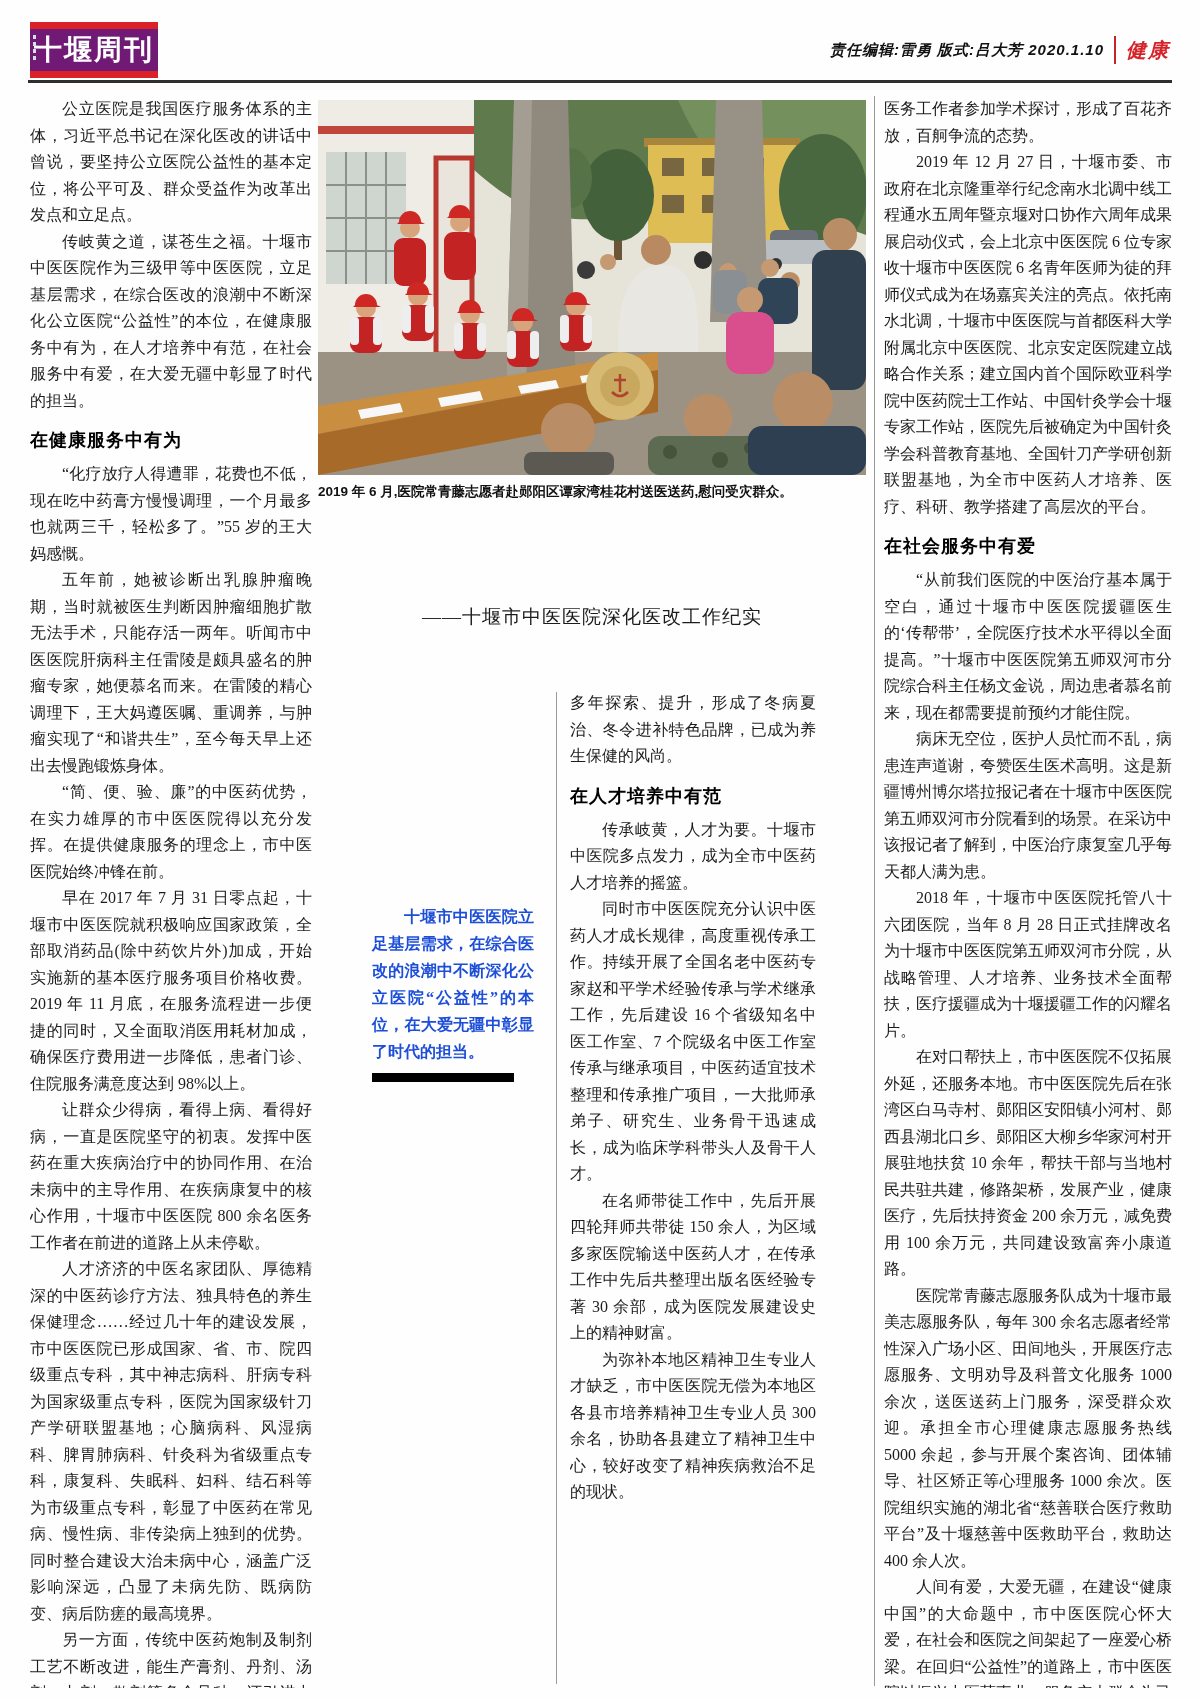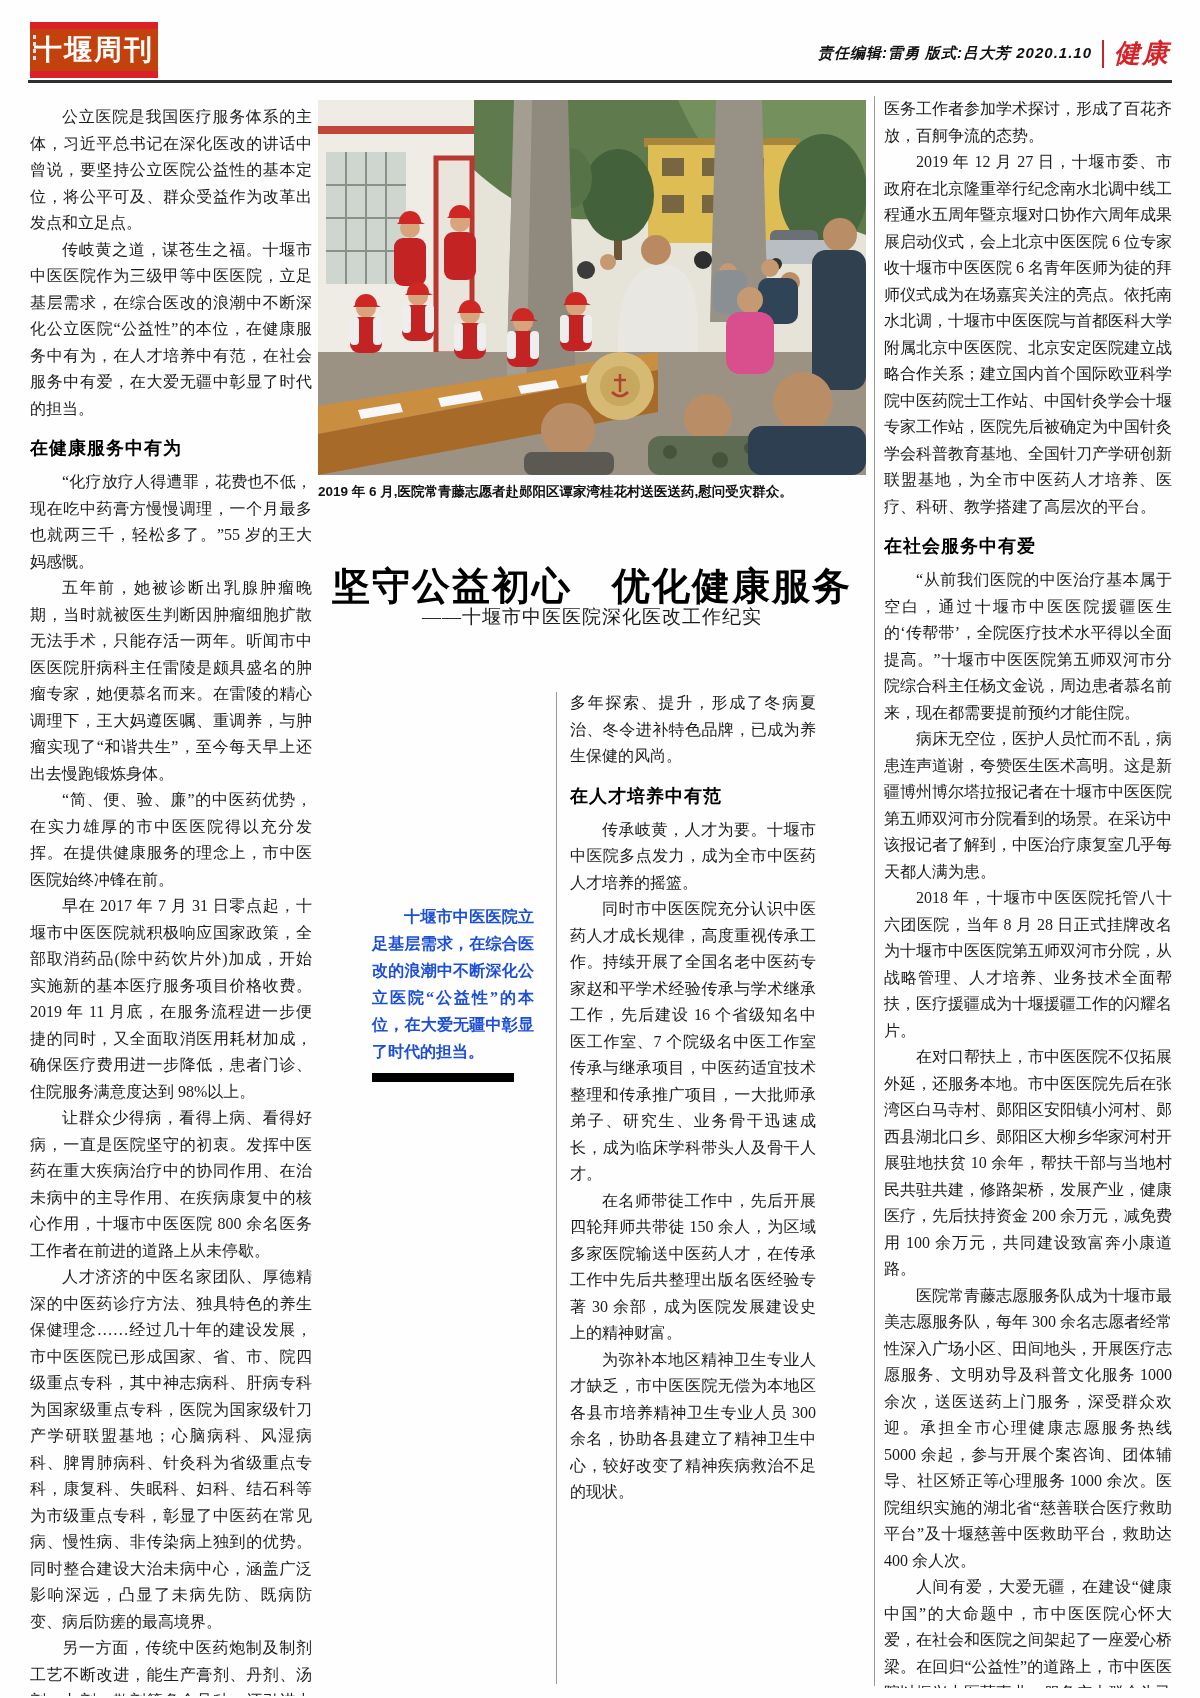--- a/index.html
+++ b/index.html
@@ -1,34 +1,34 @@
 <!DOCTYPE html>
 <html><head>
 <meta charset="utf-8">
 <style>
   html,body{margin:0;padding:0;background:#e9e9e9;}
   #page{position:relative;width:1200px;height:1698px;background:#fefefe;margin:0 auto;overflow:hidden;
         font-family:"Liberation Serif","DejaVu Serif",serif;color:#1c1c1c;}
   
   .logo{position:absolute;left:30px;top:22px;width:128px;height:56px;}
   .logo .bar{height:7px;background:#da2128;}
-  .logo .core{height:42px;background:#c2410c;display:flex;align-items:center;justify-content:center;position:relative;}
+  .logo .core{height:42px;background:#701a75;display:flex;align-items:center;justify-content:center;position:relative;}
   .logo .core .name{color:#fff;font-weight:bold;font-size:28px;letter-spacing:2px;font-family:"Liberation Serif","DejaVu Serif",serif;}
   .logo .marks{position:absolute;left:3px;top:6px;width:3px;height:30px;display:flex;flex-direction:column;gap:3px;}
   .logo .marks i{display:block;width:3px;height:4px;background:#cfe3e6;}
   .header-right{position:absolute;right:30px;top:36px;display:flex;align-items:center;gap:10px;}
   .edition{font-family:"Liberation Sans","DejaVu Sans",sans-serif;font-weight:bold;font-style:italic;
            font-size:15px;color:#111;letter-spacing:1px;}
   .hdr-divider{width:2px;height:28px;background:#c2262c;}
   .section-label{font-family:"Liberation Sans","DejaVu Sans",sans-serif;font-weight:bold;font-style:italic;
-                 font-size:26px;color:#d6232a;letter-spacing:2px;}
+                 font-size:20px;color:#d6232a;letter-spacing:2px;}
   .header-rule{position:absolute;left:28px;top:80px;width:1144px;height:3px;background:#2f2f2f;}
   
   .col{position:absolute;overflow:hidden;}
-  .col-left{left:30px;top:96px;width:282px;height:1592px;margin-top:8px;}
+  .col-left{left:30px;top:96px;width:282px;height:1592px;}
   .col-mid{left:570px;top:690px;width:246px;height:996px;}
   .col-right{left:884px;top:96px;width:288px;height:1592px;}
   .para{margin:0;text-indent:2em;font-size:16px;line-height:26.5px;text-align:justify;}
   .para.cont{text-indent:0;}
   .sec-heading{margin:14px 0 9px 0;font-family:"Liberation Sans","DejaVu Sans",sans-serif;
                font-size:18px;letter-spacing:1px;color:#000;}
   .vdiv{position:absolute;width:1px;background:#9a9a9a;}
   .vdiv-mid{left:556px;top:692px;height:992px;}
   .vdiv-right{left:874px;top:96px;height:1590px;}
   
@@ -186,21 +186,20 @@
     <rect x="330" y="336" width="122" height="39" rx="12" fill="#5d6b52"></rect>
     <circle cx="352" cy="352" r="7" fill="#46543e"></circle>
     <circle cx="402" cy="360" r="8" fill="#46543e"></circle>
     <circle cx="432" cy="348" r="6" fill="#46543e"></circle>
     <circle cx="485" cy="302" r="30" fill="#b98e66"></circle>
     <rect x="430" y="326" width="118" height="49" rx="14" fill="#2e3f52"></rect>
   </svg>
 
   <div class="caption">2019 年 6 月,医院常青藤志愿者赴郧阳区谭家湾桂花村送医送药,慰问受灾群众。</div>
 
-  <h1 class="headline">坚守公益初心　优化健康服务</h1>
   <div class="subtitle">——十堰市中医医院深化医改工作纪实</div>
 
   <div class="pull-quote">十堰市中医医院立足基层需求，在综合医改的浪潮中不断深化公立医院“公益性”的本位，在大爱无疆中彰显了时代的担当。</div>
   <div class="quote-bar"></div>
 
   <div class="col col-left">
     <p class="para">公立医院是我国医疗服务体系的主体，习近平总书记在深化医改的讲话中曾说，要坚持公立医院公益性的基本定位，将公平可及、群众受益作为改革出发点和立足点。</p>
     <p class="para">传岐黄之道，谋苍生之福。十堰市中医医院作为三级甲等中医医院，立足基层需求，在综合医改的浪潮中不断深化公立医院“公益性”的本位，在健康服务中有为，在人才培养中有范，在社会服务中有爱，在大爱无疆中彰显了时代的担当。</p>
     <h3 class="sec-heading">在健康服务中有为</h3>
     <p class="para">“化疗放疗人得遭罪，花费也不低，现在吃中药膏方慢慢调理，一个月最多也就两三千，轻松多了。”55 岁的王大妈感慨。</p>

